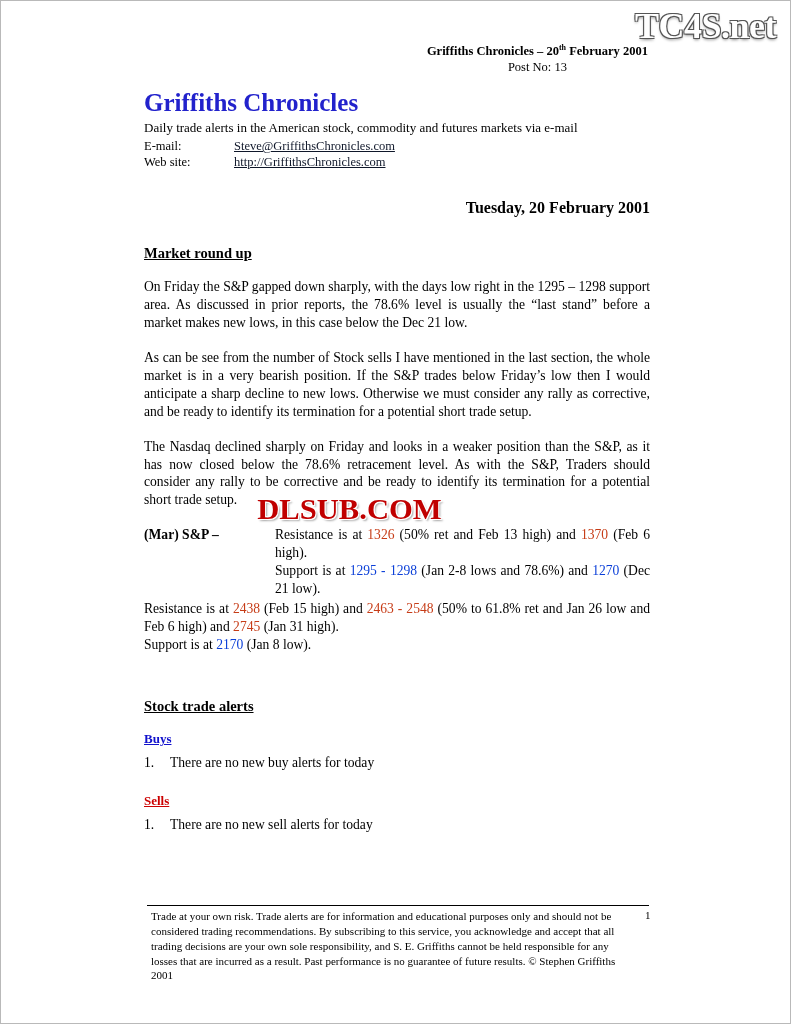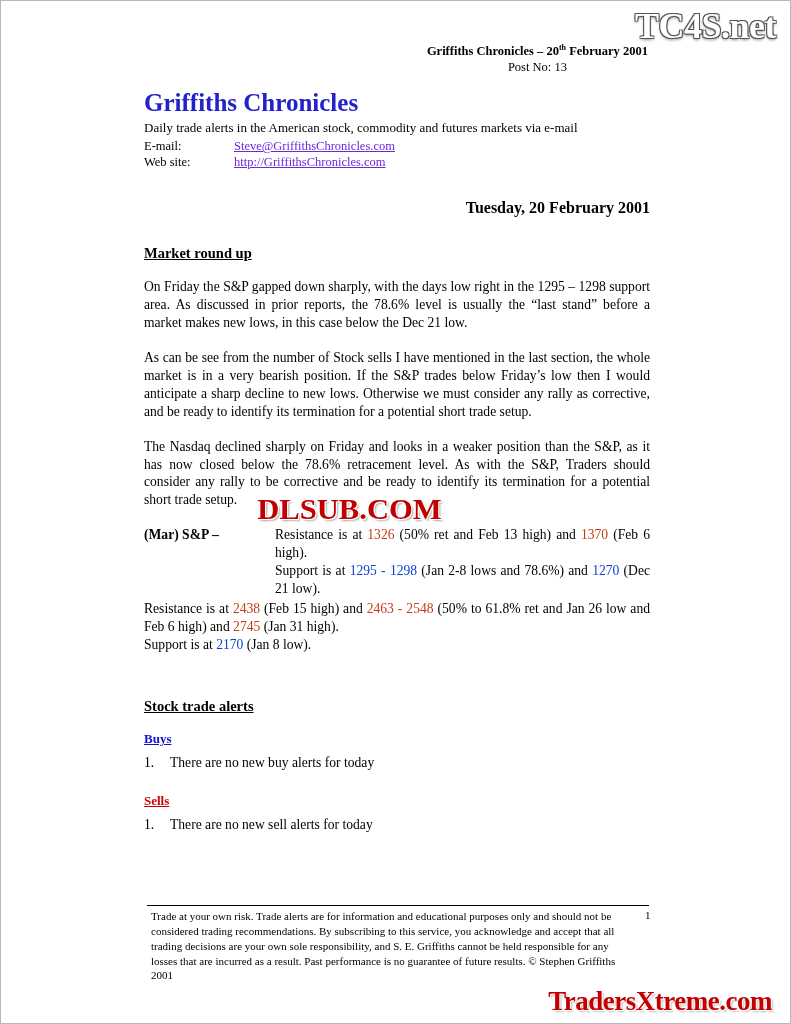--- a/index.html
+++ b/index.html
@@ -109,21 +109,21 @@
     font-size: 12.5px;
   }
   .contact-table td {
     padding: 0 0 1px 0;
     vertical-align: top;
   }
   .contact-label {
     width: 90px;
   }
   .contact-link {
-    color: #6d28d9;
+    color: #0f172a;
     text-decoration: underline;
   }
   .doc-date {
     text-align: right;
     font-weight: bold;
     font-size: 16px;
     margin-top: 28px;
   }
   h2.section {
     font-size: 14.5px;
@@ -275,15 +275,14 @@
     </div>
 
   </div>
 
   <div class="watermark-dlsub">DLSUB.COM</div>
 
   <div class="footer-rule"></div>
   <div class="footer-text">Trade at your own risk. Trade alerts are for information and educational purposes only and should not be considered trading recommendations. By subscribing to this service, you acknowledge and accept that all trading decisions are your own sole responsibility, and S. E. Griffiths cannot be held responsible for any losses that are incurred as a result.  Past performance is no guarantee of future results.  © Stephen Griffiths 2001</div>
   <div class="page-num">1</div>
 
-  <div class="watermark-traders">TradersXtreme.com</div>
 
 </div>
 
 </body></html>

